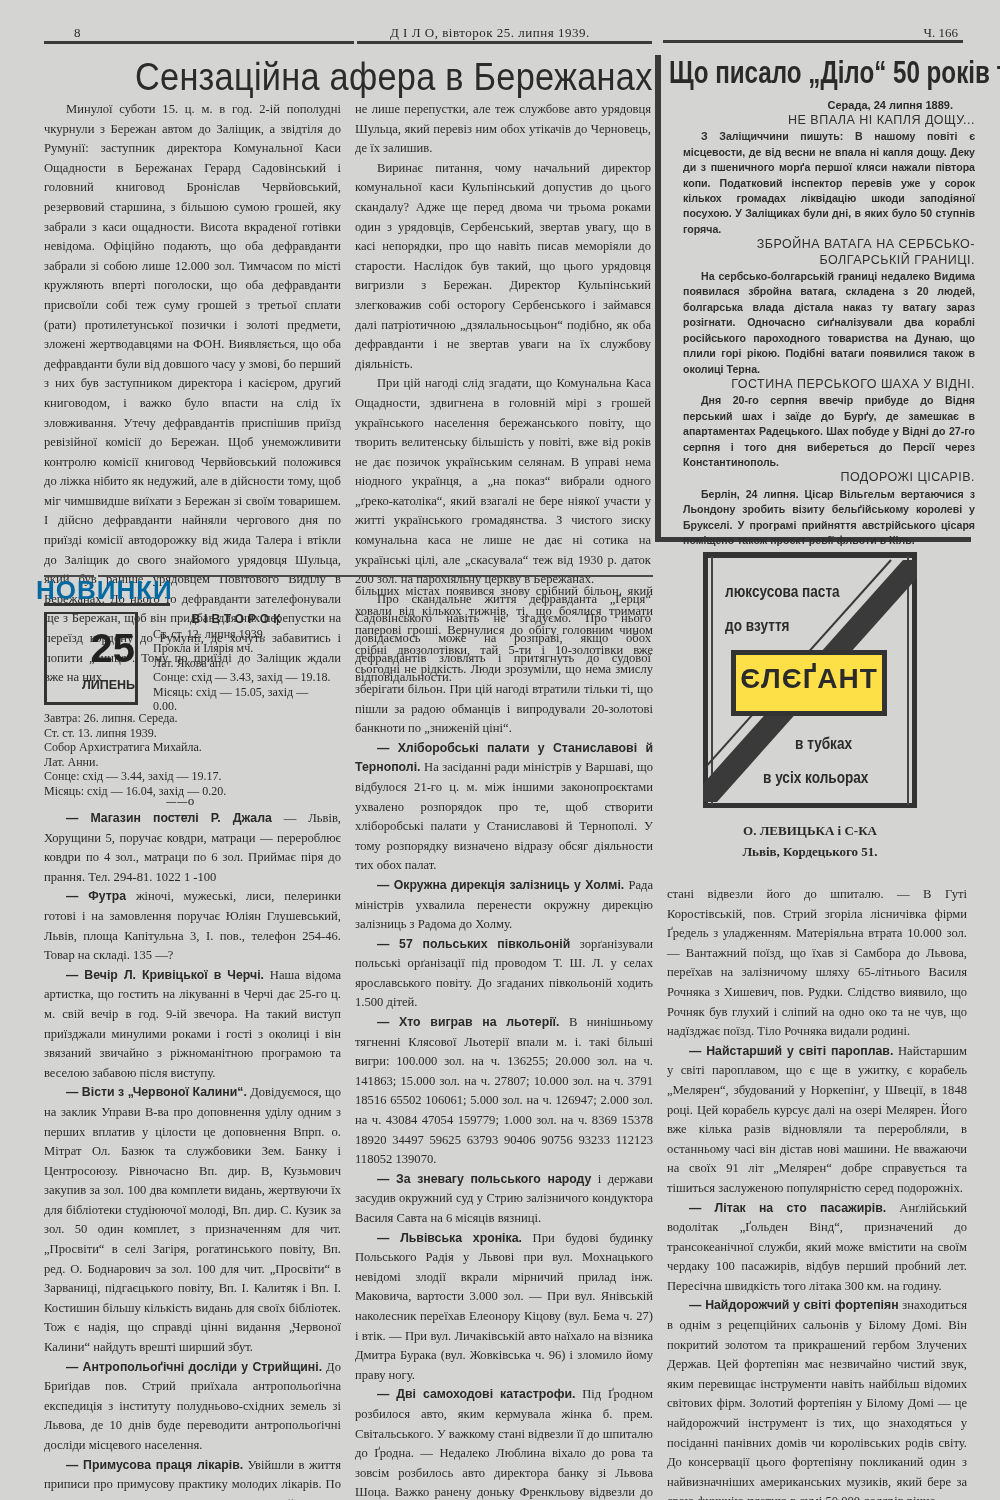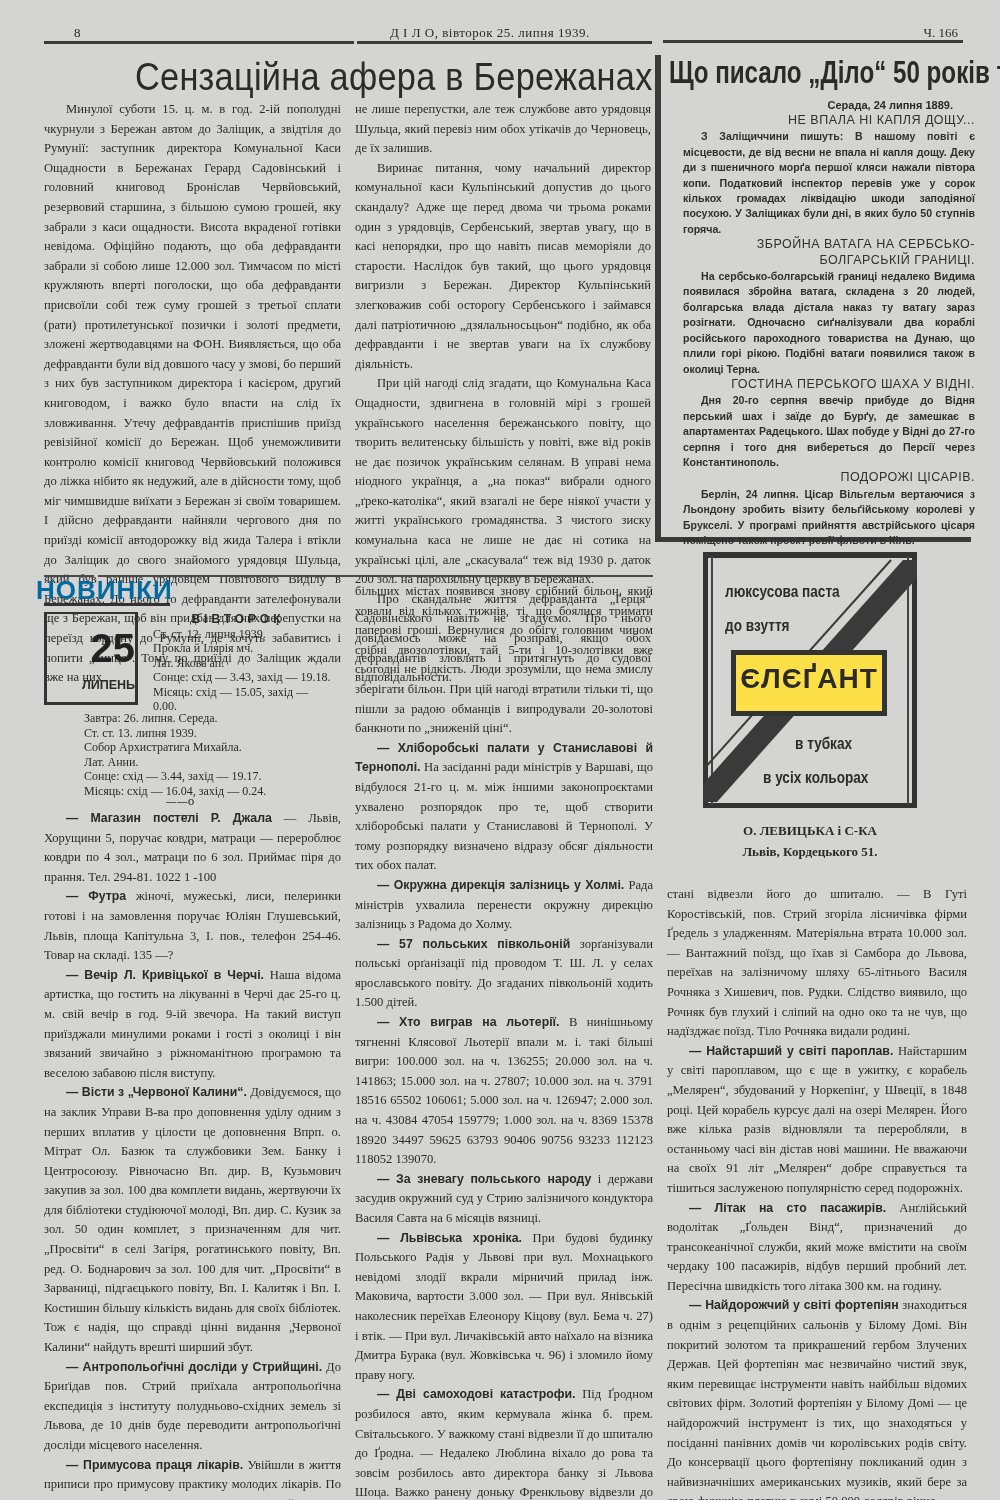--- a/index.html
+++ b/index.html
@@ -86,27 +86,27 @@
   <div class="m">ЛИПЕНЬ</div>
 </div>
 <div class="abs cal" style="left:153px;top:612px;width:180px;">
   <div class="wd">ВІВТОРОК</div>
   <div>Ст. ст. 12. липня 1939.</div>
   <div>Прокла й Ілярія мч.</div>
   <div>Лат. Якова ап.</div>
   <div>Сонце: схід — 3.43, захід — 19.18.</div>
   <div>Місяць: схід — 15.05, захід — 0.00.</div>
 </div>
-<div class="abs cal" style="left:44px;top:711px;width:290px;margin-left:40px;">
+<div class="abs cal" style="left:44px;top:711px;width:290px;">
   <div>Завтра: 26. липня. Середа.</div>
   <div>Ст. ст. 13. липня 1939.</div>
   <div>Собор Архистратига Михайла.</div>
   <div>Лат. Анни.</div>
   <div>Сонце: схід — 3.44, захід — 19.17.</div>
-  <div>Місяць: схід — 16.04, захід — 0.24.</div>
+  <div>Місяць: схід — 16.04, захід — 0.20.</div>
 </div>
 <div class="abs sep">——o——</div>
 
 <div class="abs col" style="left:44px;top:809px;width:297px;" id="news-col1">
     <p><b>— Магазин постелі Р. Джала</b><span> — Львів, Хорущини 5, поручає ковдри, матраци — перероблює ковдри по 4 зол., матраци по 6 зол. Приймає піря до прання. Тел. 294-81.      1022 1 -100</span></p>
     <p><b>— Футра</b><span> жіночі, мужеські, лиси, пелеринки готові і на замовлення поручає Юліян Глушевський, Львів, площа Капітульна 3, І. пов., телефон 254-46. Товар на складі.             135 —?</span></p>
     <p><b>— Вечір Л. Кривіцької в Черчі.</b><span> Наша відома артистка, що гостить на лікуванні в Черчі дає 25-го ц. м. свій вечір в год. 9-ій звечора. На такий виступ приїзджали минулими роками і гості з околиці і він звязаний звичайно з ріжноманітною програмою та веселою забавою після виступу.</span></p>
     <p><b>— Вісти з „Червоної Калини“.</b><span> Довідуємося, що на заклик Управи В-ва про доповнення уділу одним з перших вплатив у цілости це доповнення Впрп. о. Мітрат Ол. Базюк та службовики Зем. Банку і Центросоюзу. Рівночасно Вп. дир. В, Кузьмович закупив за зол. 100 два комплети видань, жертвуючи їх для бібліотеки студіюючої молоді, Вп. дир. С. Кузик за зол. 50 один комплет, з призначенням для чит. „Просвіти“ в селі Загіря, рогатинського повіту, Вп. ред. О. Боднарович за зол. 100 для чит. „Просвіти“ в Зарваниці, підгаєцького повіту, Вп. І. Калитяк і Вп. І. Костишин більшу кількість видань для своїх бібліотек. Тож є надія, що справді цінні видання „Червоної Калини“ найдуть врешті ширший збут.</span></p>
     <p><b>— Антропольоґічні досліди у Стрийщині.</b><span> До Бриґідав пов. Стрий приїхала антропольоґічна експедиція з інституту полудньово-східних земель зі Львова, де 10 днів буде переводити антропольоґічні досліди місцевого населення.</span></p>
     <p><b>— Примусова праця лікарів.</b><span> Увійшли в життя приписи про примусову практику молодих лікарів. По думці зновелізованого розпорядку дволітній примус праці молодих лікарів у сільських громадах можна заступити 5-літньою науковою працею у шпиталях та дослідних заведеннях. Тепер міністерство суспільної опіки вияснило, що від тієї засади не буде ніяких звільнень.</span></p>

